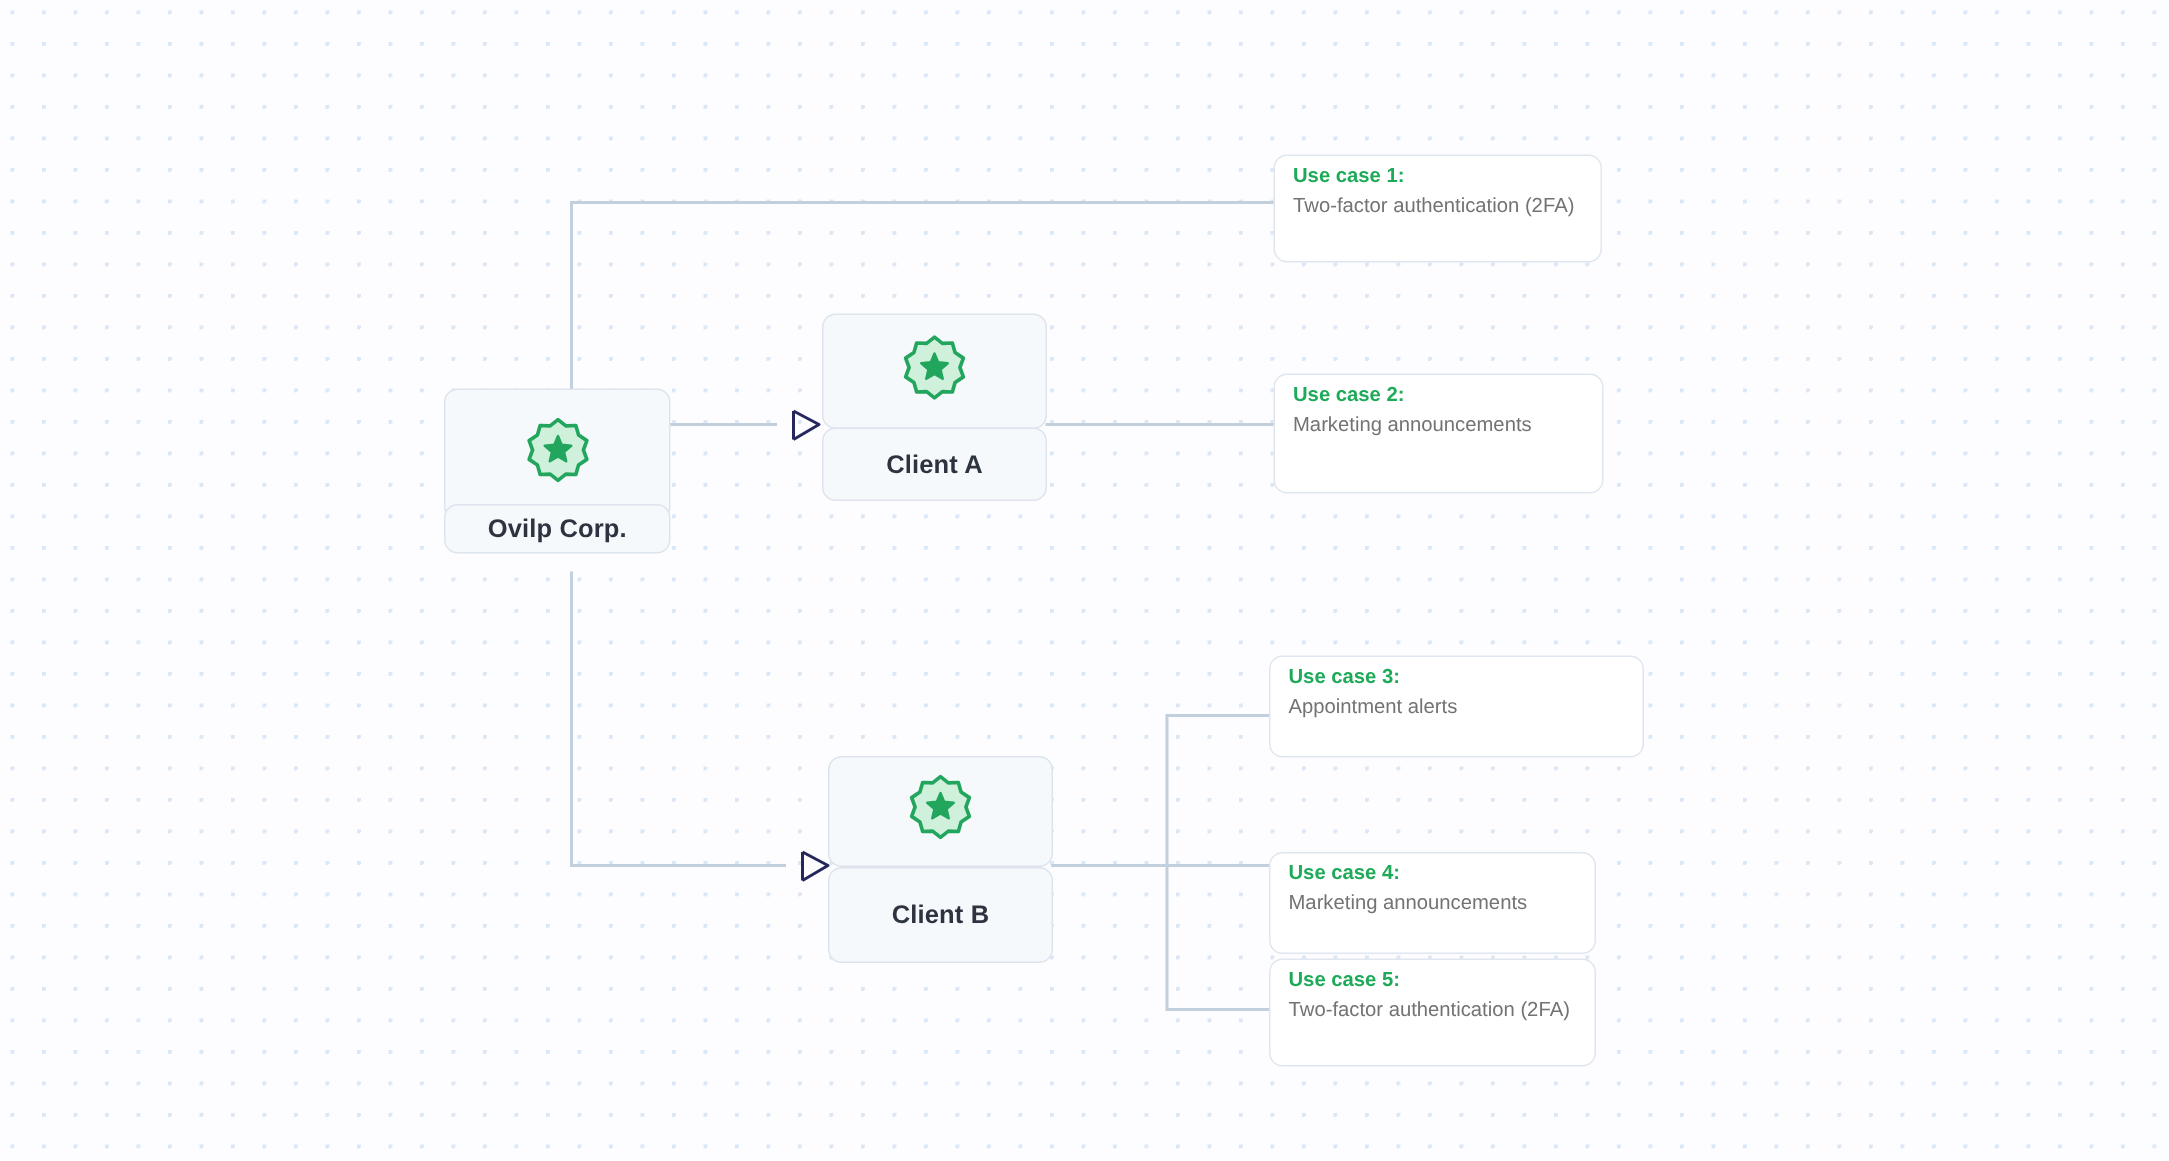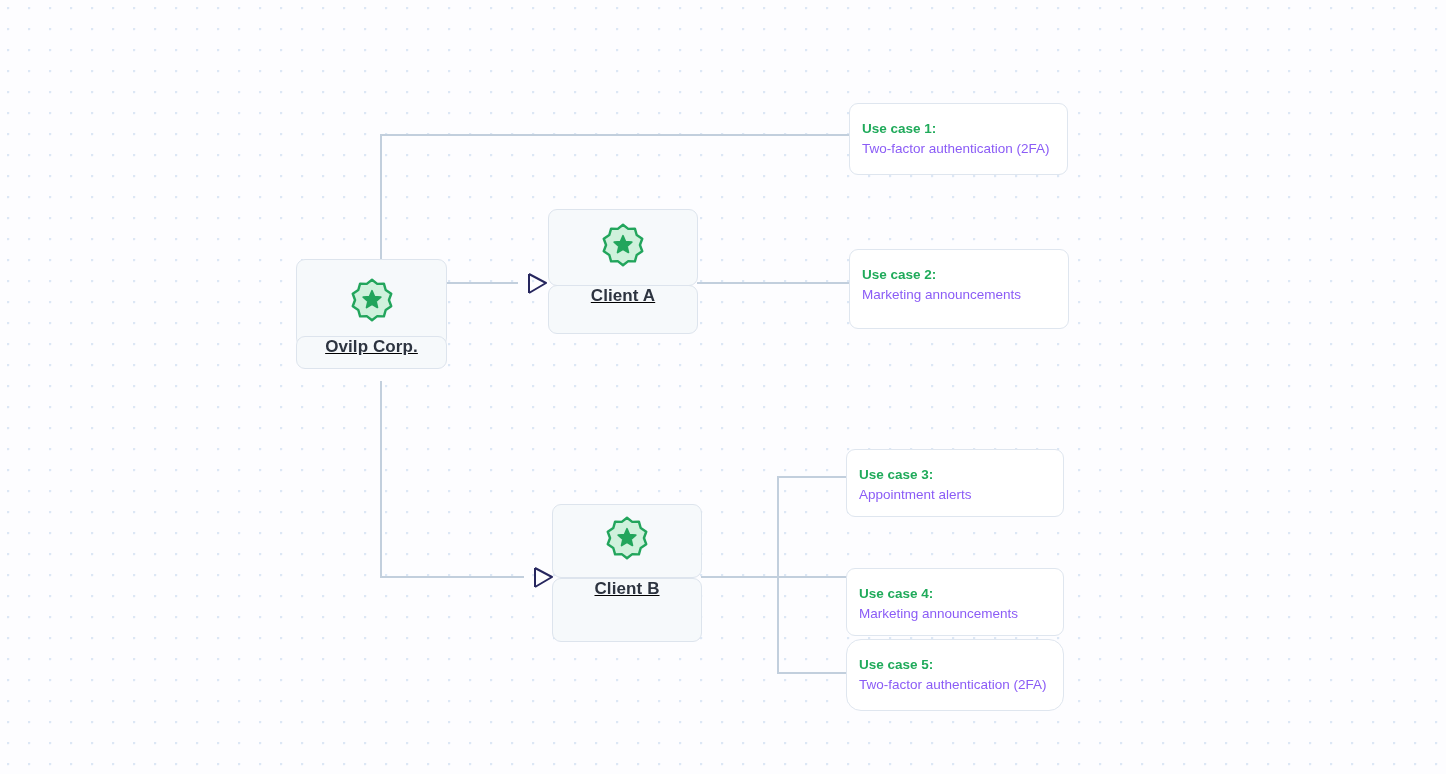--- a/index.html
+++ b/index.html
@@ -56,54 +56,53 @@
     align-items: center;
     justify-content: center;
   }
   .entity-label-card {
     position: absolute;
     box-sizing: border-box;
     border: 1px solid #dde4ed;
     border-radius: 9px;
     background: #f6f9fb;
     display: flex;
-    align-items: flex-start;
+    align-items: center;
     justify-content: center;
-    text-decoration: underline;
   }
   .entity-label-text {
     font-size: 17px;
     font-weight: bold;
     color: #2d3440;
     letter-spacing: 0.1px;
     white-space: nowrap;
   }
   .badge-icon {
     display: block;
   }
 
   
   .usecase-card {
     position: absolute;
     box-sizing: border-box;
     background: #ffffff;
     border: 1px solid #dfe6ef;
     border-radius: 9px;
-    padding: 15px 12px 10px 12px;
+    padding: 3px 12px 10px 12px;
   }
   .usecase-title {
     font-size: 13.5px;
     font-weight: bold;
     color: #1faa5a;
     line-height: 1.45;
     margin: 0;
   }
   .usecase-desc {
     font-size: 13.5px;
-    color: #8b5cf6;
+    color: #737373;
     line-height: 1.48;
     margin: 0;
   }
 </style>
 </head>
 <body>
 
 <div id="canvas">
 
   <svg id="edge-layer" width="1446" height="774" viewBox="0 0 1446 774">
@@ -166,27 +165,27 @@
     </div>
   <div id="usecase-container">
       <div class="usecase-card" style="left: 849px; top: 103px; width: 219px; height: 72px;">
         <div class="usecase-title">Use case 1:</div>
         <div class="usecase-desc">Two-factor authentication (2FA)</div>
       </div>
       <div class="usecase-card" style="left: 849px; top: 249px; width: 220px; height: 80px;">
         <div class="usecase-title">Use case 2:</div>
         <div class="usecase-desc">Marketing announcements</div>
       </div>
-      <div class="usecase-card" style="left: 846px; top: 449px; width: 218px; height: 68px;">
+      <div class="usecase-card" style="left: 846px; top: 437px; width: 250px; height: 68px;">
         <div class="usecase-title">Use case 3:</div>
         <div class="usecase-desc">Appointment alerts</div>
       </div>
       <div class="usecase-card" style="left: 846px; top: 568px; width: 218px; height: 68px;">
         <div class="usecase-title">Use case 4:</div>
         <div class="usecase-desc">Marketing announcements</div>
       </div>
-      <div class="usecase-card" style="left: 846px; top: 639px; width: 218px; height: 72px; border-radius: 15px;">
+      <div class="usecase-card" style="left: 846px; top: 639px; width: 218px; height: 72px;">
         <div class="usecase-title">Use case 5:</div>
         <div class="usecase-desc">Two-factor authentication (2FA)</div>
       </div>
     </div>
 
 </div>
 
 </body></html>

